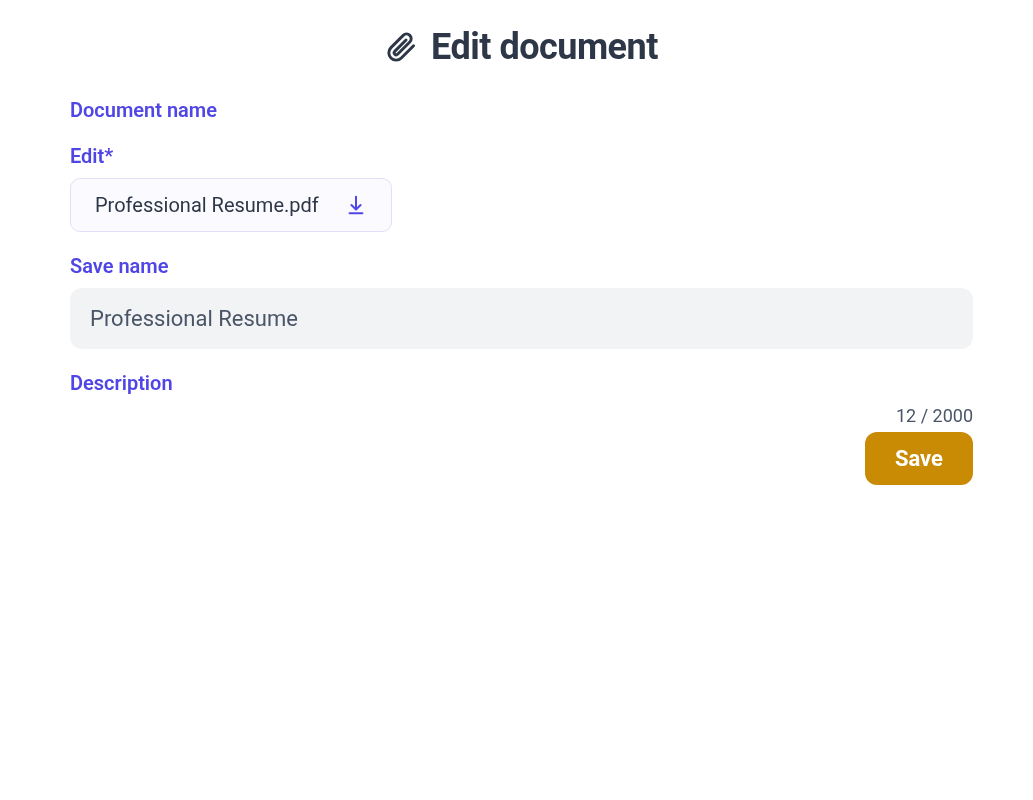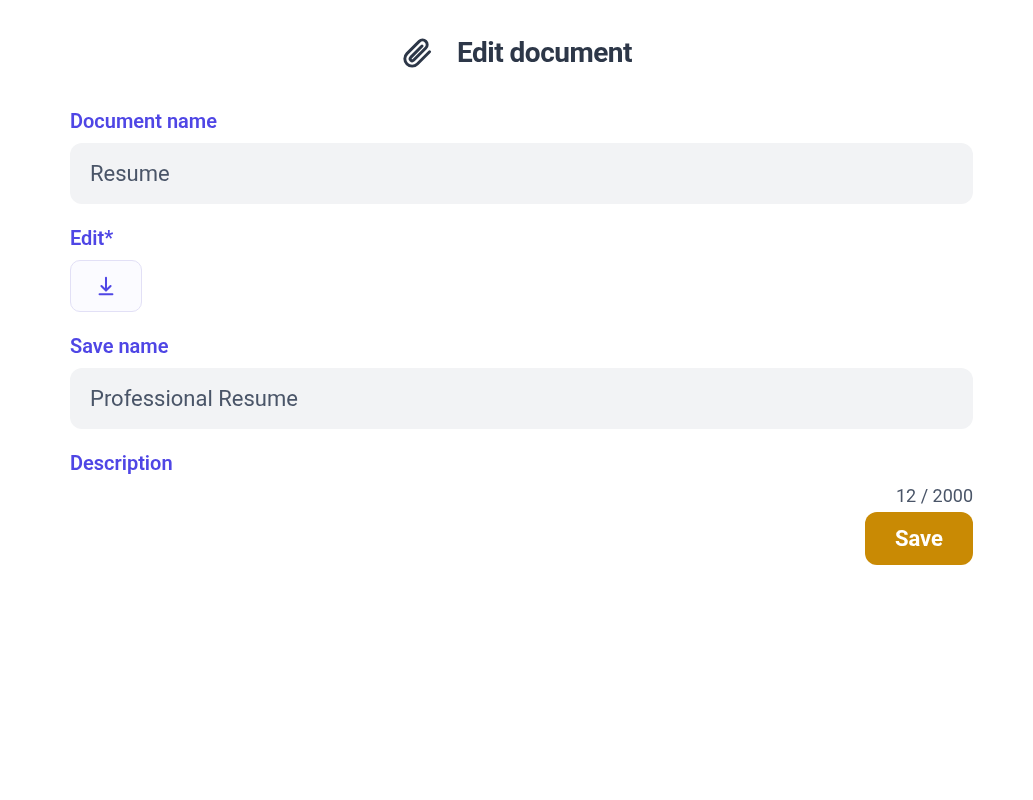--- a/index.html
+++ b/index.html
@@ -26,22 +26,22 @@
   }
   .page-title {
     display: flex;
     align-items: center;
     justify-content: center;
     gap: 14px;
     margin: 0 0 30px 0;
     padding-top: 16px;
   }
   .page-title h1 {
-    margin: 10px;
-    font-size: 28px;
+    margin: 0;
+    font-size: 36px;
     font-weight: 700;
     color: #2d3748;
     letter-spacing: -0.5px;
   }
   .clip-icon svg {
     width: 32px;
     height: 32px;
     display: block;
   }
   .field-group { margin-bottom: 22px; }
@@ -165,27 +165,27 @@
       <span class="clip-icon">
         <svg viewBox="0 0 24 24" fill="none" stroke="#2d3748" stroke-width="2.2" stroke-linecap="round" stroke-linejoin="round">
           <path d="M21.44 11.05l-9.19 9.19a5.5 5.5 0 0 1-7.78-7.78l9.19-9.19a3.5 3.5 0 0 1 4.95 4.95L9.41 17.41a1.5 1.5 0 0 1-2.12-2.12l8.49-8.49"></path>
         </svg>
       </span>
       <h1>Edit document</h1>
     </div>
 
     <div class="field-group">
       <label class="field-label">Document name</label>
-      <input class="text-input" type="text" value="Resume" style="">
     </div>
 
     <div class="field-group">
       <label class="field-label">Edit*</label>
       <div class="file-row">
         <div class="file-chip">
+          <span class="file-chip-name">Professional Resume.pdf</span>
           <span class="download-icon">
             <svg viewBox="0 0 24 24" fill="none" stroke="#4f46e5" stroke-width="2.2" stroke-linecap="round" stroke-linejoin="round">
               <path d="M12 3v12"></path>
               <path d="M7 12l5 5 5-5"></path>
               <path d="M5 21h14"></path>
             </svg>
           </span>
         </div>
       </div>
     </div>

